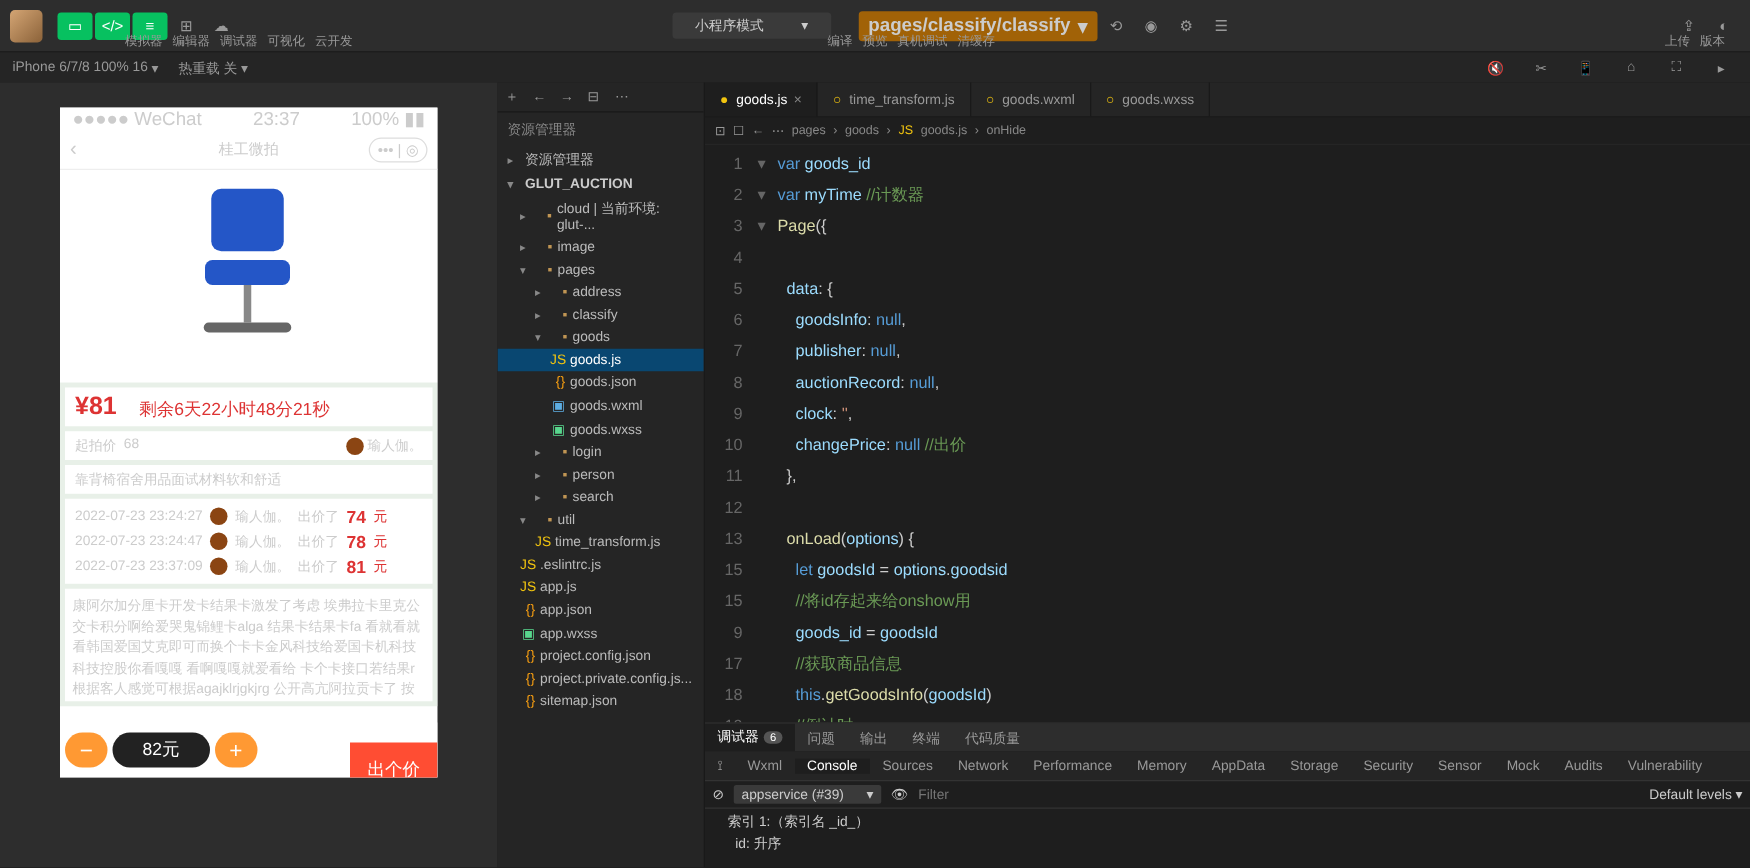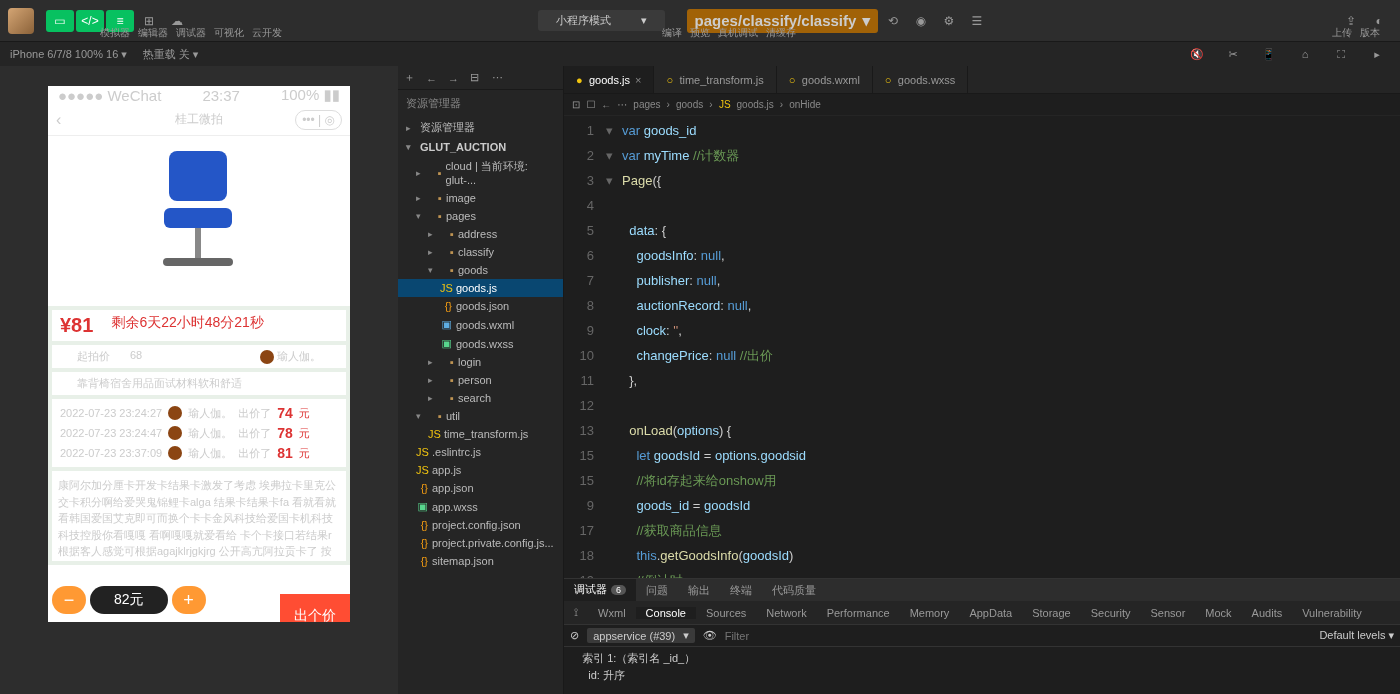--- a/index.html
+++ b/index.html
@@ -34,24 +34,24 @@
 .phone-nav-back { position: absolute; left: 8px; font-size: 16px; }
 .phone-nav-right { position: absolute; right: 8px; display: flex; align-items: center; gap:4px;}
 .capsule { border:1px solid #ddd; border-radius:20px; padding:2px 6px; display:flex; align-items:center; gap:6px;}
 .phone-content { background:#e8f0e8; overflow:hidden;}
 .product-img { height: 170px; background:#fff; display:flex; align-items:center; justify-content:center;}
 .chair { width: 100px; height: 150px; position: relative; }
 .chair-back { width: 58px; height: 50px; background: #2456c7; border-radius: 8px; position: absolute; top: 5px; left: 20px; }
 .chair-seat { width: 68px; height: 20px; background: #2456c7; border-radius: 6px; position: absolute; top: 62px; left: 15px;}
 .chair-pole { width:6px; height:30px; background:#888; position:absolute; top:82px; left:46px;}
 .chair-base { width:70px; height:8px; background:#666; border-radius:4px; position:absolute; top:112px; left:14px;}
-.price-row { background:#fff; padding: 4px 8px; display:flex; align-items:flex-start; margin:4px;}
+.price-row { background:#fff; padding: 4px 8px; display:flex; align-items:flex-end; margin:4px;}
 .price-main { color:#d33; font-size:20px; font-weight:bold;}
 .countdown { color:#d33; font-size:14px; margin-left:18px;}
-.detail-row { background:#fff; padding:4px 25px; margin:0 4px 4px 4px; font-size:11px; display:flex; gap:20px;}
+.detail-row { background:#fff; padding:4px 8px; margin:0 4px 4px 4px; font-size:11px; display:flex; gap:6px;}
 .user-chip { display:flex; align-items:center; gap:3px; margin-left:auto;}
 .user-dot { width:14px; height:14px; background:#8b4513; border-radius:50%;}
 .bid-section { background:#fff; margin:4px; padding:4px;}
 .bid-title { color:#e67e22; text-align:center; font-size:14px;}
 .bid-row { display:flex; align-items:center; font-size:11px; gap:6px; padding:2px 4px;}
 .bid-price { color:#d33; font-size:14px; font-weight:bold;}
 .desc-block { background:#fff; margin:4px; padding:6px; font-size:11px; line-height:1.5; height:90px; overflow:hidden;}
 .phone-bottom { position:absolute; bottom:0; left:0; right:0; height:44px; display:flex; align-items:center; background:#fff;}
 .minus-btn, .plus-btn { width:34px; height:28px; background:#ff9933; color:#fff; display:flex; align-items:center; justify-content:center; border-radius:14px; margin:0 4px; font-size:18px;}
 .price-pill { background:#222; color:#fff; padding:5px 24px; border-radius:16px; font-size:14px;}
@@ -99,21 +99,21 @@
 .dev-console { height:116px; background:#1e1e1e; border-top:1px solid #333; display:flex; flex-direction:column;}
 .dev-tabs { height:22px; display:flex; align-items:center; background:#2d2d2d; font-size:11px;}
 .dev-tab { padding:0 10px; color:#999; height:100%; display:flex; align-items:center;}
 .dev-tab.active { background:#1e1e1e; color:#fff; border-bottom:1px solid #1e1e1e;}
 .dev-tab .badge { background:#555; border-radius:8px; padding:0 5px; margin-left:4px; font-size:9px;}
 .dev-subtabs { height:24px; display:flex; align-items:center; background:#252525; font-size:11px; border-bottom:1px solid #333;}
 .dev-sub { padding:0 10px; color:#999;}
 .dev-sub.active { color:#fff; background:#1e1e1e;}
 .dev-filter { height:22px; display:flex; align-items:center; padding:0 6px; gap:8px; border-bottom:1px solid #333; font-size:11px;}
 .dev-filter input { background:transparent; border:none; color:#ccc; flex:1; outline:none; font-size:11px;}
-.dev-filter .ctx { background:#3a3a3a; padding:1px 6px; border-radius:2px; display:flex; align-items:center; gap:8px;}
+.dev-filter .ctx { background:#3a3a3a; padding:1px 6px; border-radius:2px; display:flex; align-items:center; gap:18px;}
 .dev-log { padding:3px 12px; font-size:11px; color:#ccc; line-height:1.5; font-family:Consolas,monospace;}
 .dev-log .key { color:#999;}
 </style>
 </head>
 <body>
 
 <div class="top-toolbar">
   <div class="avatar"></div>
   <div class="toolbar-group">
     <div class="tb-icon-group">

